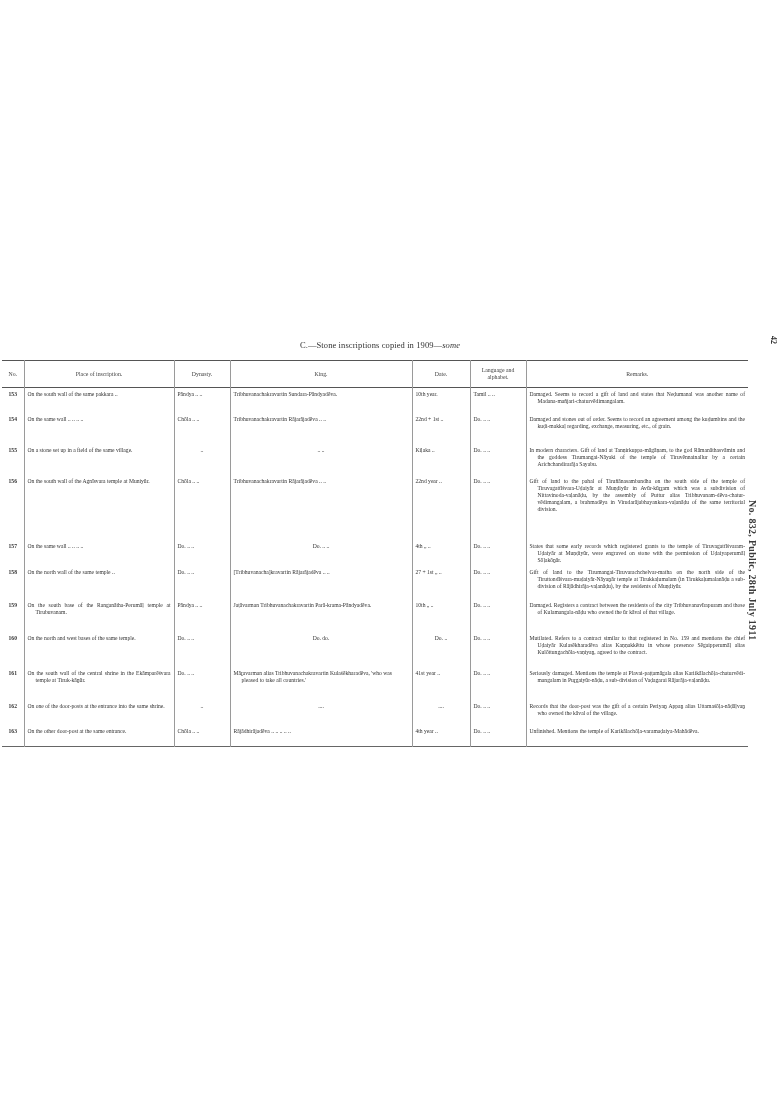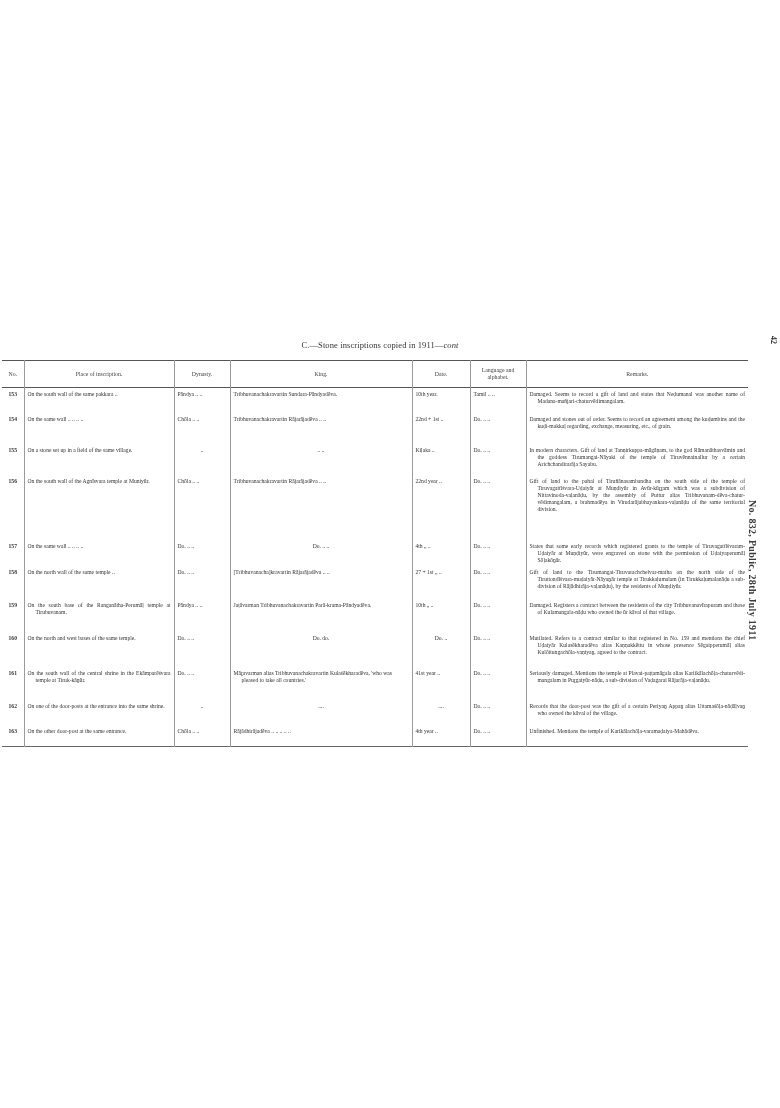--- a/index.html
+++ b/index.html
@@ -48,21 +48,21 @@
   tr.row-159 td { height: 28px; }
   tr.row-160 td { height: 30px; }
   tr.row-161 td { height: 28px; }
   tr.row-162 td { height: 20px; }
   tr.row-163 td { height: 16px; }
 </style>
 </head>
 <body>
 
 <div class="page-title">
-  <span>C.—Stone inscriptions copied in 1911—</span><span class="cont">cont</span>
+  <span>C.—Stone inscriptions copied in 1909—</span><span class="cont">some</span>
 </div>
 <div class="page-number">42</div>
 <div class="side-note">No. 832, Public, 28th July 1911</div>
 
 <table class="ins">
   <colgroup>
     <col class="c-no">
       <col class="c-place">
       <col class="c-dyn">
       <col class="c-king">

